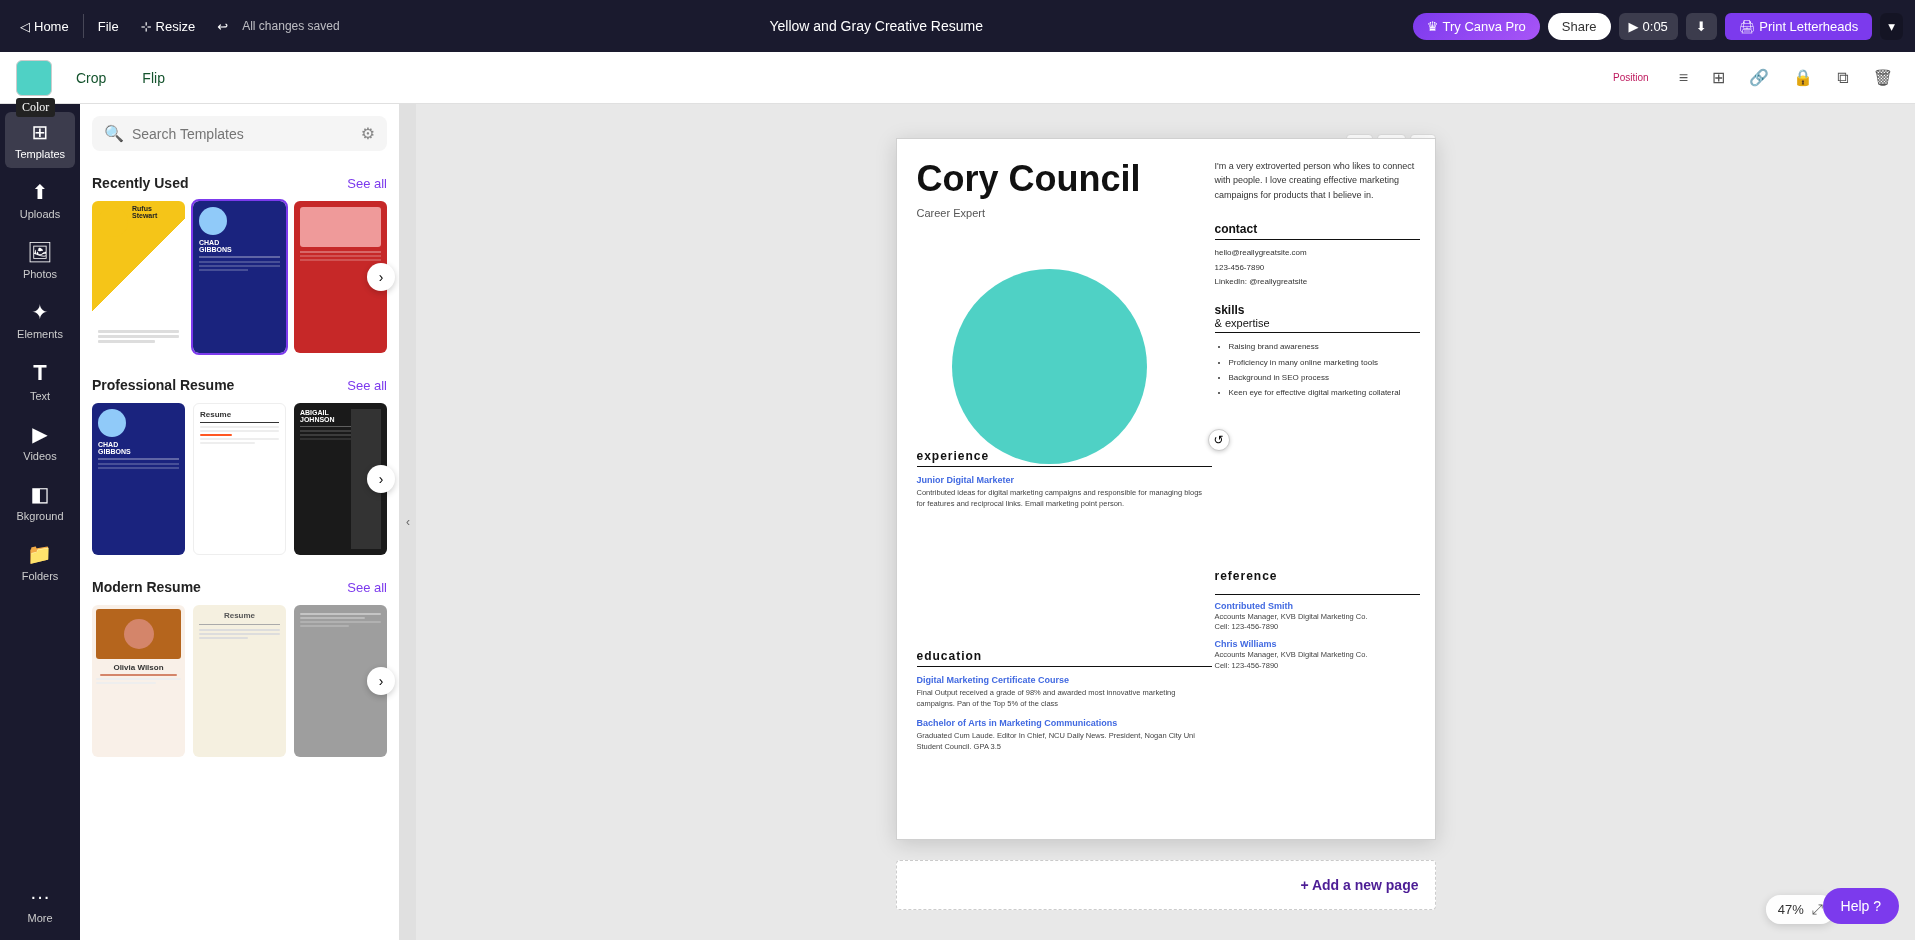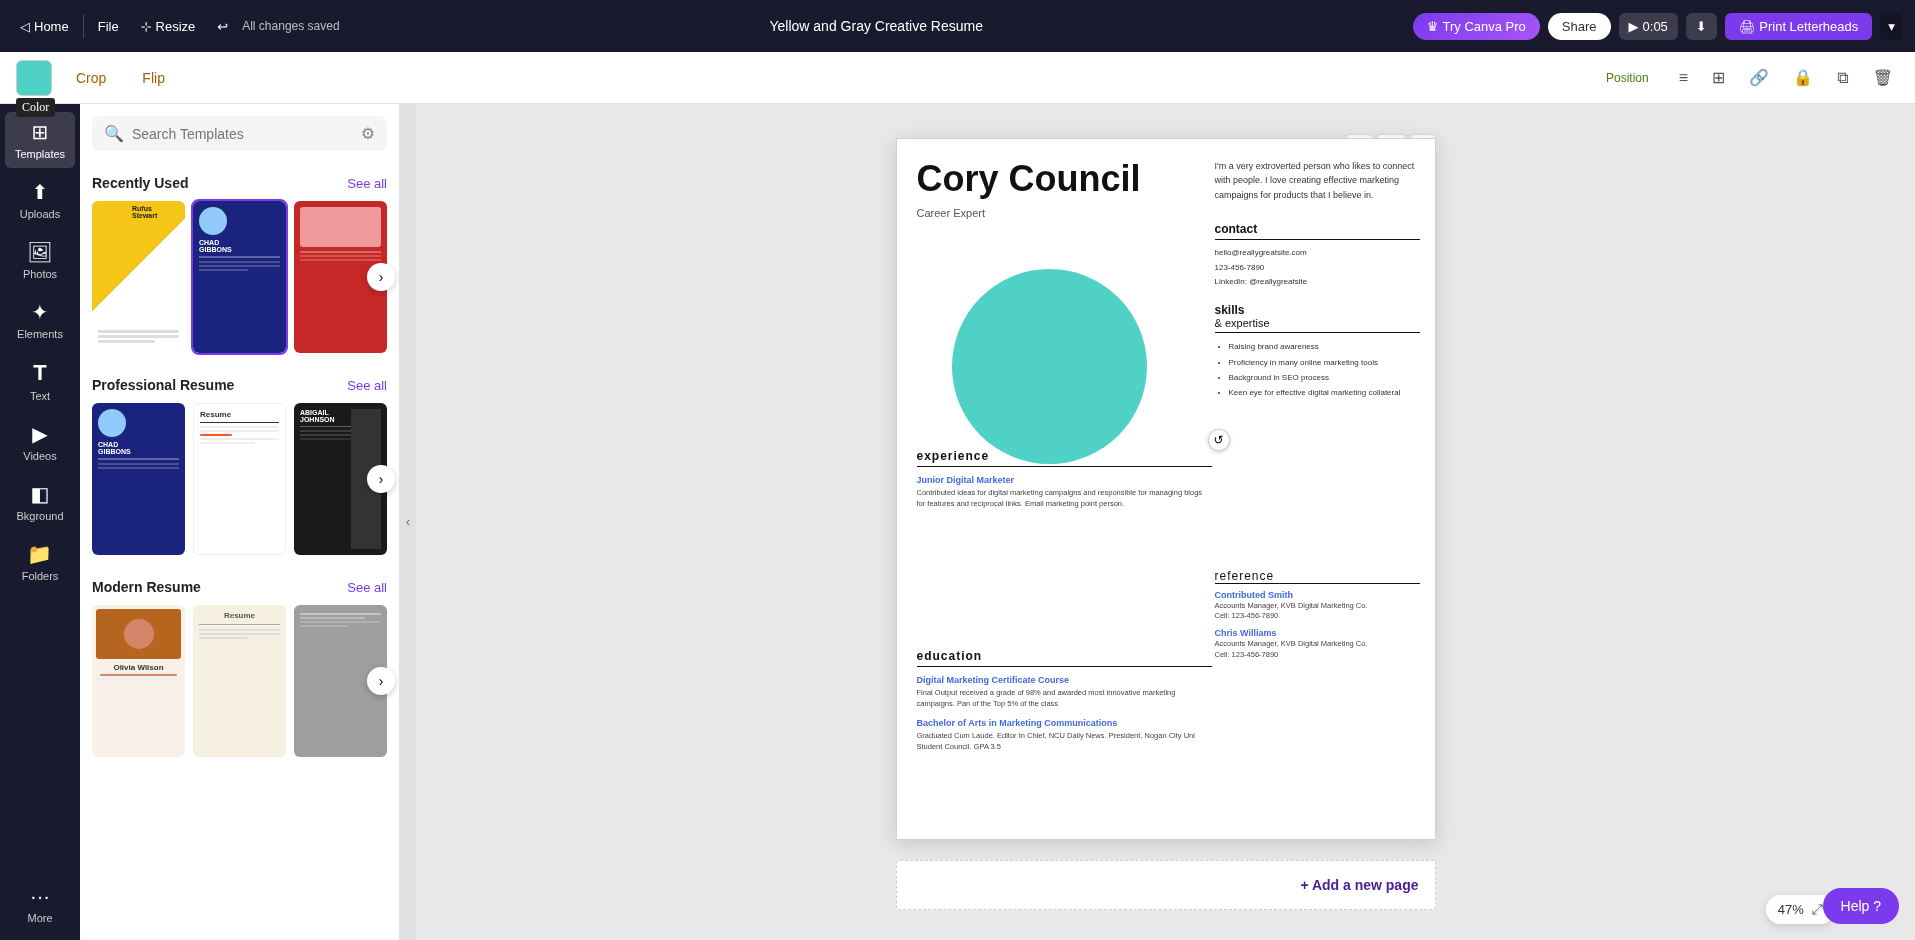--- a/index.html
+++ b/index.html
@@ -19,23 +19,23 @@
     .timer-btn { background: rgba(255,255,255,0.15); color: #fff; border: none; padding: 6px 10px; border-radius: 6px; font-size: 13px; cursor: pointer; display: flex; align-items: center; gap: 4px; }
     .print-btn { background: #7c3aed; color: #fff; border: none; padding: 6px 14px; border-radius: 6px; font-size: 13px; cursor: pointer; display: flex; align-items: center; gap: 4px; }
     .print-btn-arrow { background: rgba(0,0,0,0.2); border: none; color: #fff; padding: 6px 8px; border-radius: 6px; cursor: pointer; }
     .saved-text { color: rgba(255,255,255,0.7); font-size: 12px; }
 
     
     .secondbar { display: flex; align-items: center; background: #fff; height: 52px; padding: 0 16px; gap: 12px; border-bottom: 1px solid #e0e0e0; flex-shrink: 0; }
     .color-swatch { width: 36px; height: 36px; background: #4fd1c5; border-radius: 6px; cursor: pointer; border: 1px solid #ccc; }
     .color-label { font-size: 12px; color: #555; position: absolute; top: 38px; left: 0; background: #222; color: #fff; padding: 2px 6px; border-radius: 3px; white-space: nowrap; font-family: Liberation Serif, serif; }
     .color-wrap { position: relative; }
-    .sb-btn { background: none; border: none; font-size: 14px; color: #a16207; cursor: pointer; padding: 6px 12px; border-radius: 4px; display: flex; align-items: center; gap: 4px; }
+    .sb-btn { background: none; border: none; font-size: 14px; color: #14532d; cursor: pointer; padding: 6px 12px; border-radius: 4px; display: flex; align-items: center; gap: 4px; }
     .spacer { flex: 1; }
-    .position-btn { background: none; border: none; font-size: 12px; color: #4d7c0f; cursor: pointer; padding: 6px 12px; border-radius: 4px; }
+    .position-btn { background: none; border: none; font-size: 10px; color: #be185d; cursor: pointer; padding: 6px 12px; border-radius: 4px; }
     .icon-btn { background: none; border: none; cursor: pointer; padding: 6px; border-radius: 4px; color: #555; font-size: 16px; }
 
     
     .main { display: flex; flex: 1; overflow: hidden; }
 
     
     .left-sidebar { width: 80px; background: #1a1a2e; display: flex; flex-direction: column; align-items: center; padding: 8px 0; gap: 4px; flex-shrink: 0; }
     .sidebar-item { display: flex; flex-direction: column; align-items: center; gap: 4px; padding: 8px 6px; border-radius: 6px; cursor: pointer; width: 70px; }
     .sidebar-item.active { background: rgba(255,255,255,0.15); }
     .sidebar-icon { font-size: 20px; color: #fff; }
@@ -389,21 +389,21 @@
             <div style="font-size:9px;font-weight:700;color:#4169e1;">Digital Marketing Certificate Course</div>
             <div style="font-size:7.5px;color:#444;line-height:1.5;margin-top:2px;">Final Output received a grade of 98% and awarded most innovative marketing campaigns. Pan of the Top 5% of the class</div>
           </div>
           <div>
             <div style="font-size:9px;font-weight:700;color:#4169e1;">Bachelor of Arts in Marketing Communications</div>
             <div style="font-size:7.5px;color:#444;line-height:1.5;margin-top:2px;">Graduated Cum Laude. Editor In Chief, NCU Daily News. President, Nogan City Uni Student Council. GPA 3.5</div>
           </div>
         </div>
 
         <div style="position:absolute;right:15px;top:430px;width:205px;">
-          <div style="font-size:12px;font-weight:400;letter-spacing:1px;color:#111;border-bottom:1.5px solid #111;padding-bottom:0;margin-bottom:6px;">reference</div>
+          <div style="font-size:12px;font-weight:700;letter-spacing:1px;color:#111;border-bottom:1.5px solid #111;padding-bottom:11px;margin-bottom:6px;">reference</div>
           <div style="margin-bottom:8px;">
             <div style="font-size:9px;font-weight:700;color:#4169e1;">Contributed Smith</div>
             <div style="font-size:7.5px;color:#444;line-height:1.5;">Accounts Manager, KVB Digital Marketing Co.</div>
             <div style="font-size:7.5px;color:#444;">Cell: 123-456-7890</div>
           </div>
           <div>
             <div style="font-size:9px;font-weight:700;color:#4169e1;">Chris Williams</div>
             <div style="font-size:7.5px;color:#444;line-height:1.5;">Accounts Manager, KVB Digital Marketing Co.</div>
             <div style="font-size:7.5px;color:#444;">Cell: 123-456-7890</div>
           </div>

